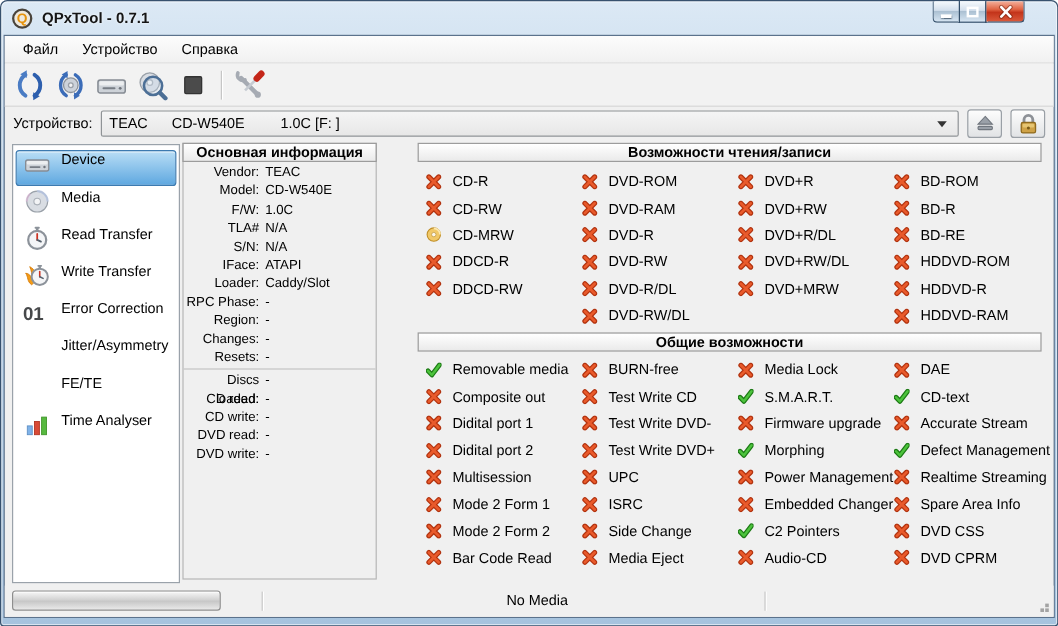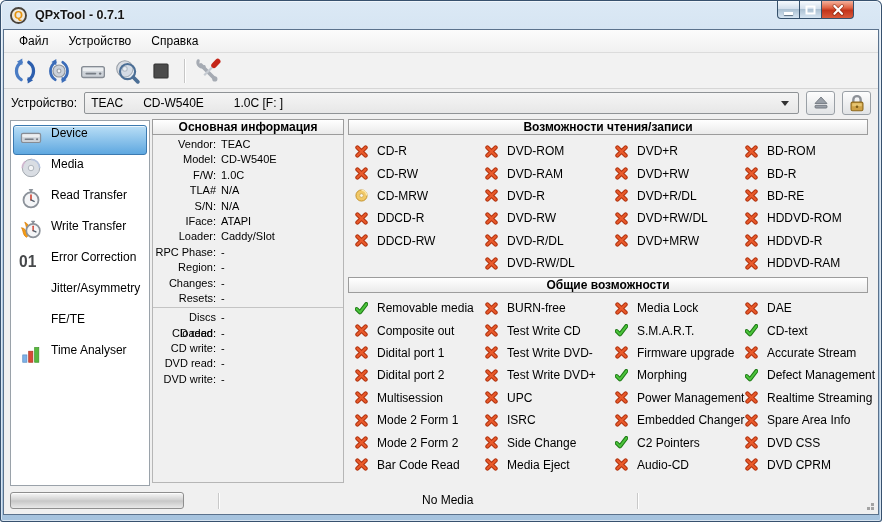--- a/index.html
+++ b/index.html
@@ -48,21 +48,21 @@
   .main{flex:1;position:relative;}
 
   
   .sidebar{position:absolute;left:6px;top:3px;bottom:2px;width:140px;background:#fff;border:1px solid #9aa2aa;padding-top:4px;}
   .side-item{height:30px;margin:0 2px 1px;display:flex;align-items:flex-start;padding:0 3px;border:1px solid transparent;border-radius:3px;cursor:default;}
   .side-item.selected{background:linear-gradient(#b9def6,#5fa8e0);border-color:#3c7ab0;box-shadow:inset 0 1px 0 rgba(255,255,255,.7);}
   .side-ico{width:28px;min-width:28px;display:flex;justify-content:center;align-items:center;}
   .side-label{margin-left:6px;white-space:nowrap;}
 
   
-  .info-panel{position:absolute;left:148px;top:2px;width:192px;height:364px;border:1px solid #b6b6b6;background:#f0f0f0;}
+  .info-panel{position:absolute;left:148px;top:2px;width:162px;height:364px;border:1px solid #b6b6b6;background:#f0f0f0;}
   .panel-header{height:16px;line-height:15px;border:1px solid #9c9c9c;background:linear-gradient(#ffffff,#eaeaea);
     font-weight:bold;text-align:center;font-size:12px;}
   .info-panel .panel-header{margin:-1px -1px 2px -1px;}
   .info-row{display:flex;height:15.4px;line-height:15.4px;font-size:11px;}
   .info-row .lab{width:68px;min-width:68px;text-align:right;padding-right:5px;}
   .info-sep{border-top:1px solid #c4c4c4;margin:1px 0 2px 0;}
 
   
   .caps{position:absolute;left:344px;top:2px;width:520px;height:364px;}
   .caps .panel-header{position:absolute;left:0;right:0;}

